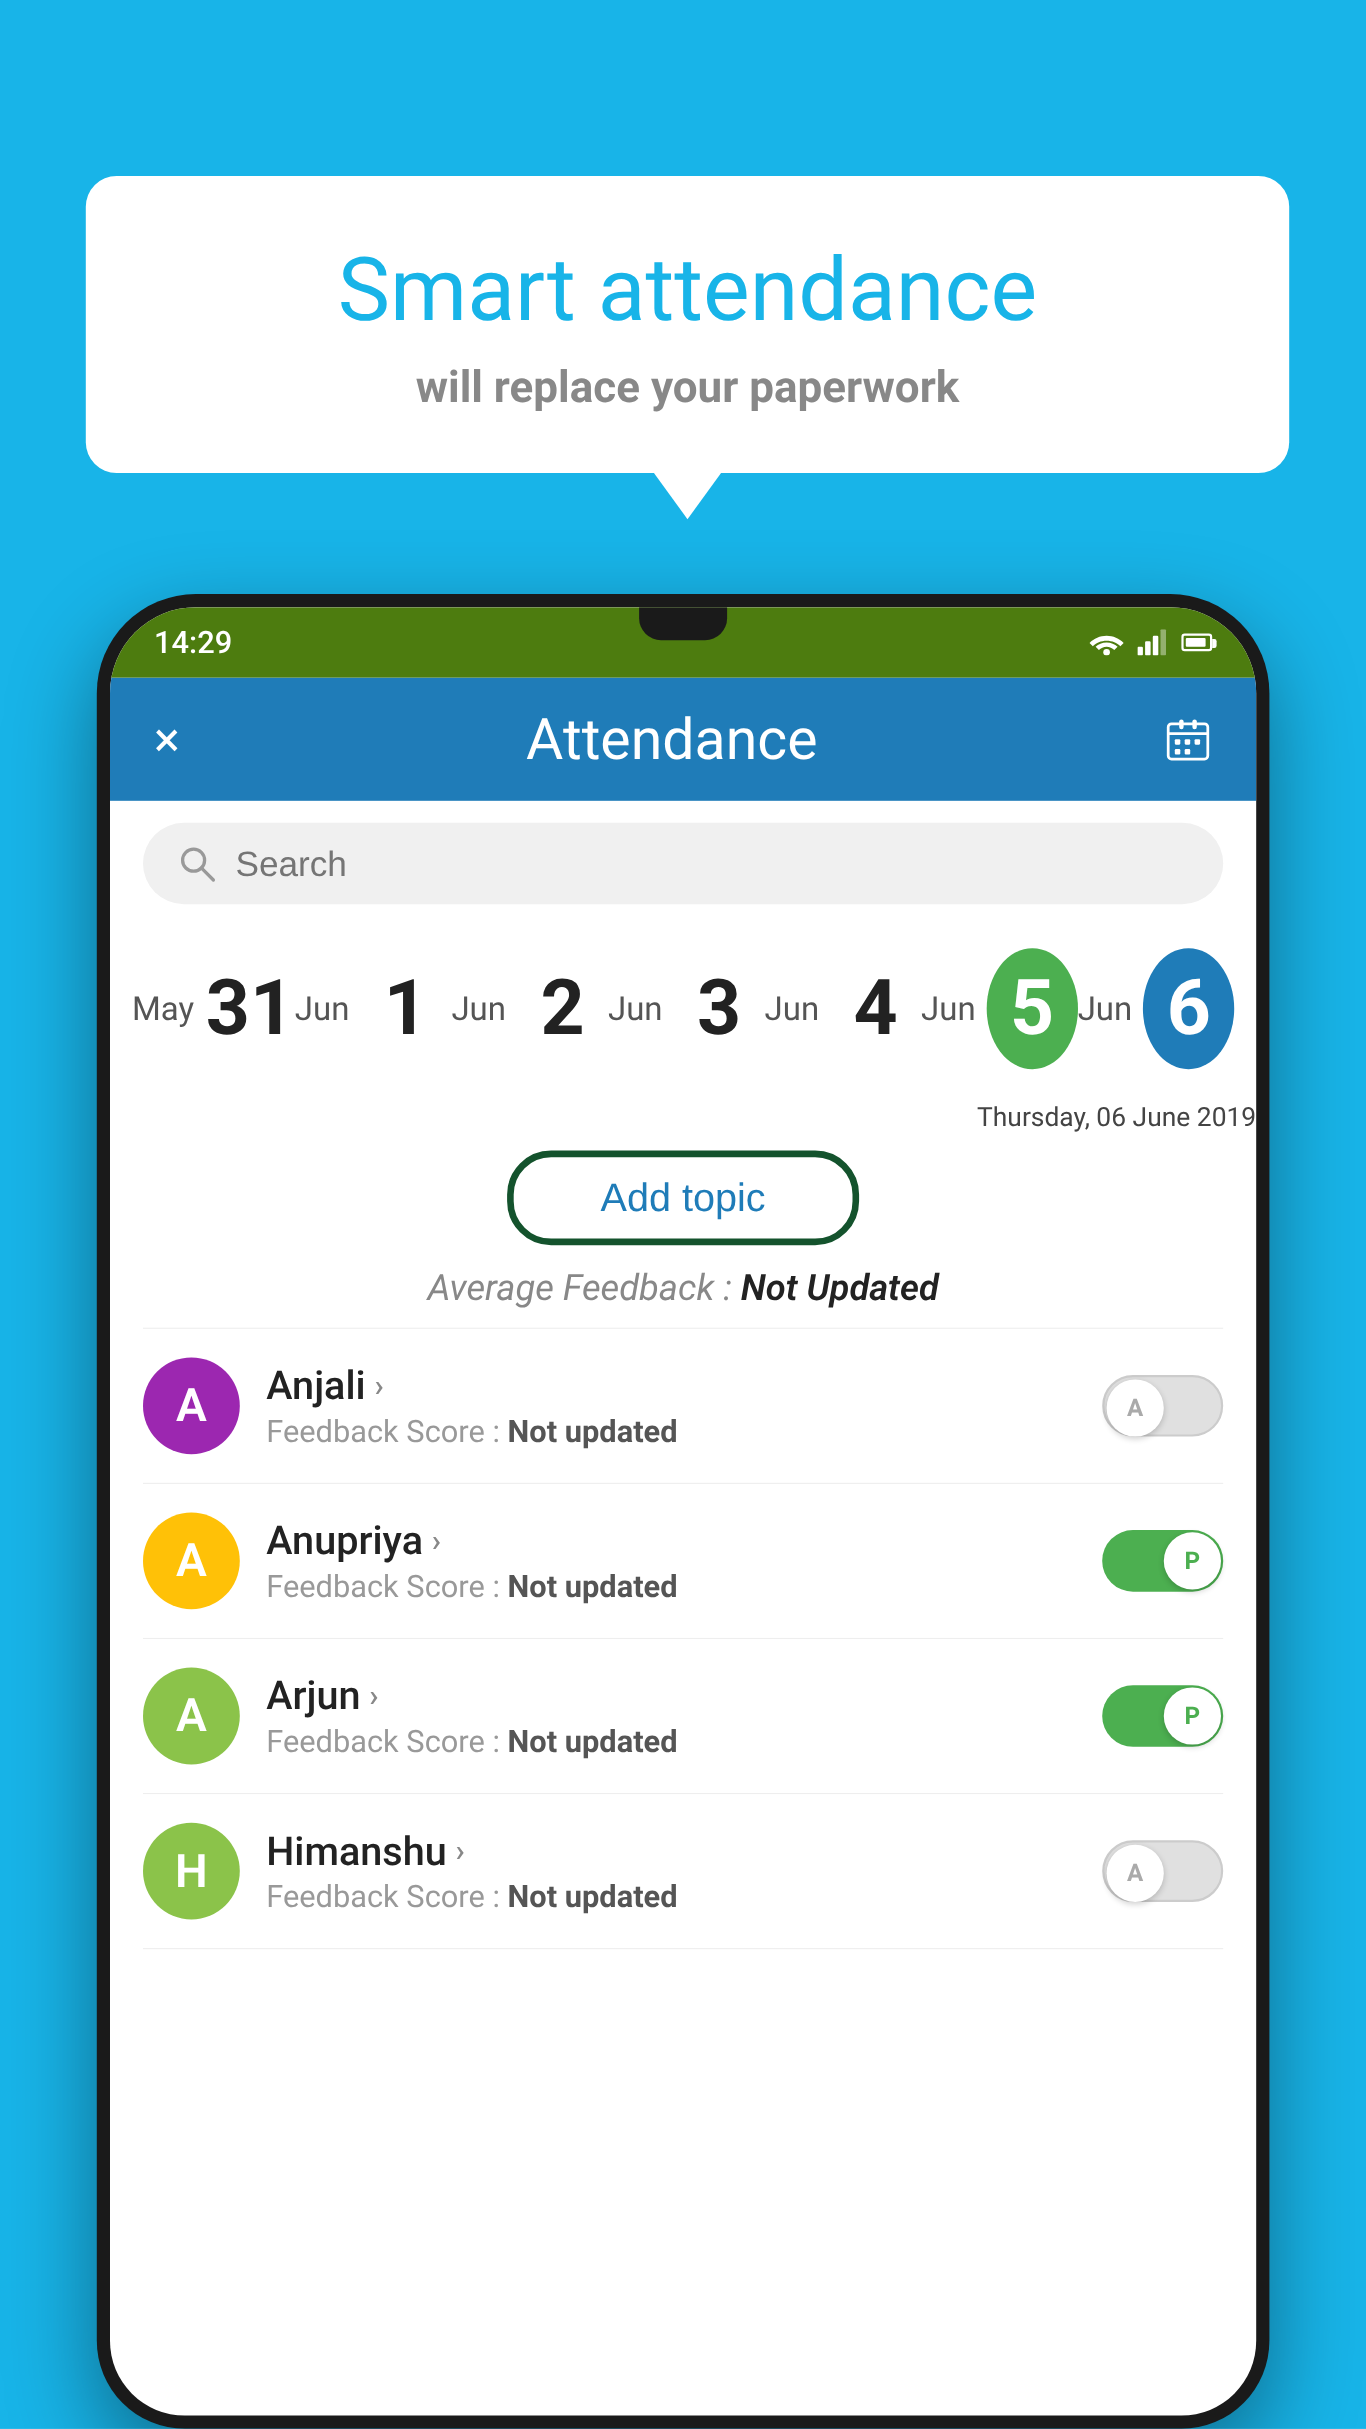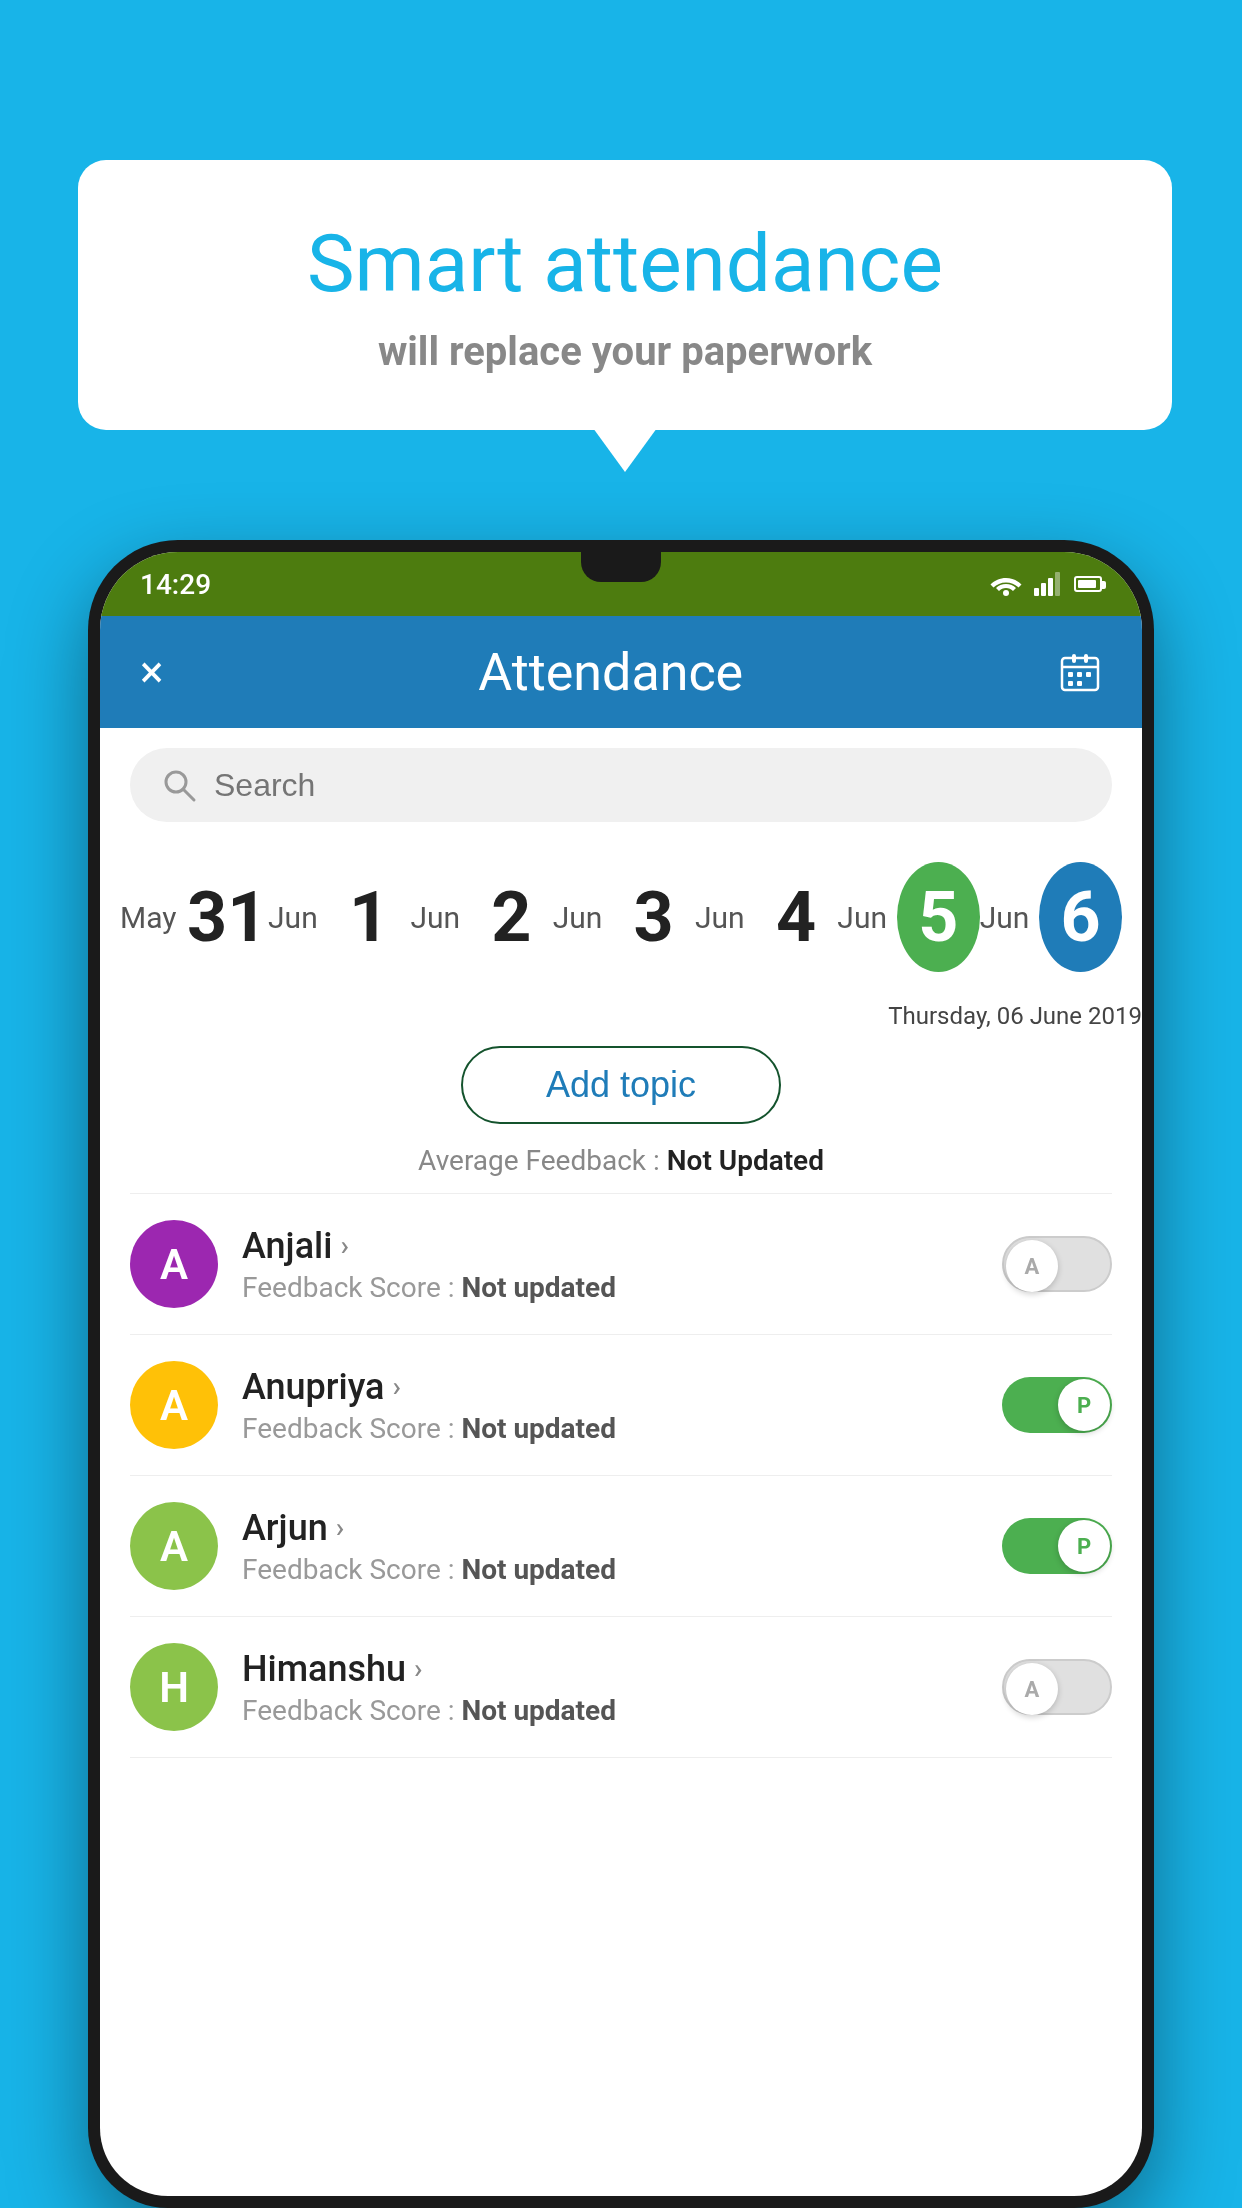--- a/index.html
+++ b/index.html
@@ -204,36 +204,37 @@
       text-align: right;
       font-size: 24px;
       color: #444;
       padding: 20px 0 16px;
     }
 
     
     .add-topic-btn {
       display: block;
       margin: 0 auto 20px;
-      border: 2px solid #14532d;
+      border: 6px solid #14532d;
       background: transparent;
       color: #1f7cb8;
       font-size: 36px;
       border-radius: 40px;
       padding: 16px 60px;
       cursor: pointer;
       width: 320px;
     }
 
     
     .feedback-avg {
       text-align: center;
-      font-size: 28px;
+      font-size: 33px;
       color: #888;
       margin-bottom: 16px;
+      font-style: italic;
     }
 
     .feedback-avg strong {
       color: #222;
       font-weight: 600;
     }
 
     
     .divider {
       height: 1px;

